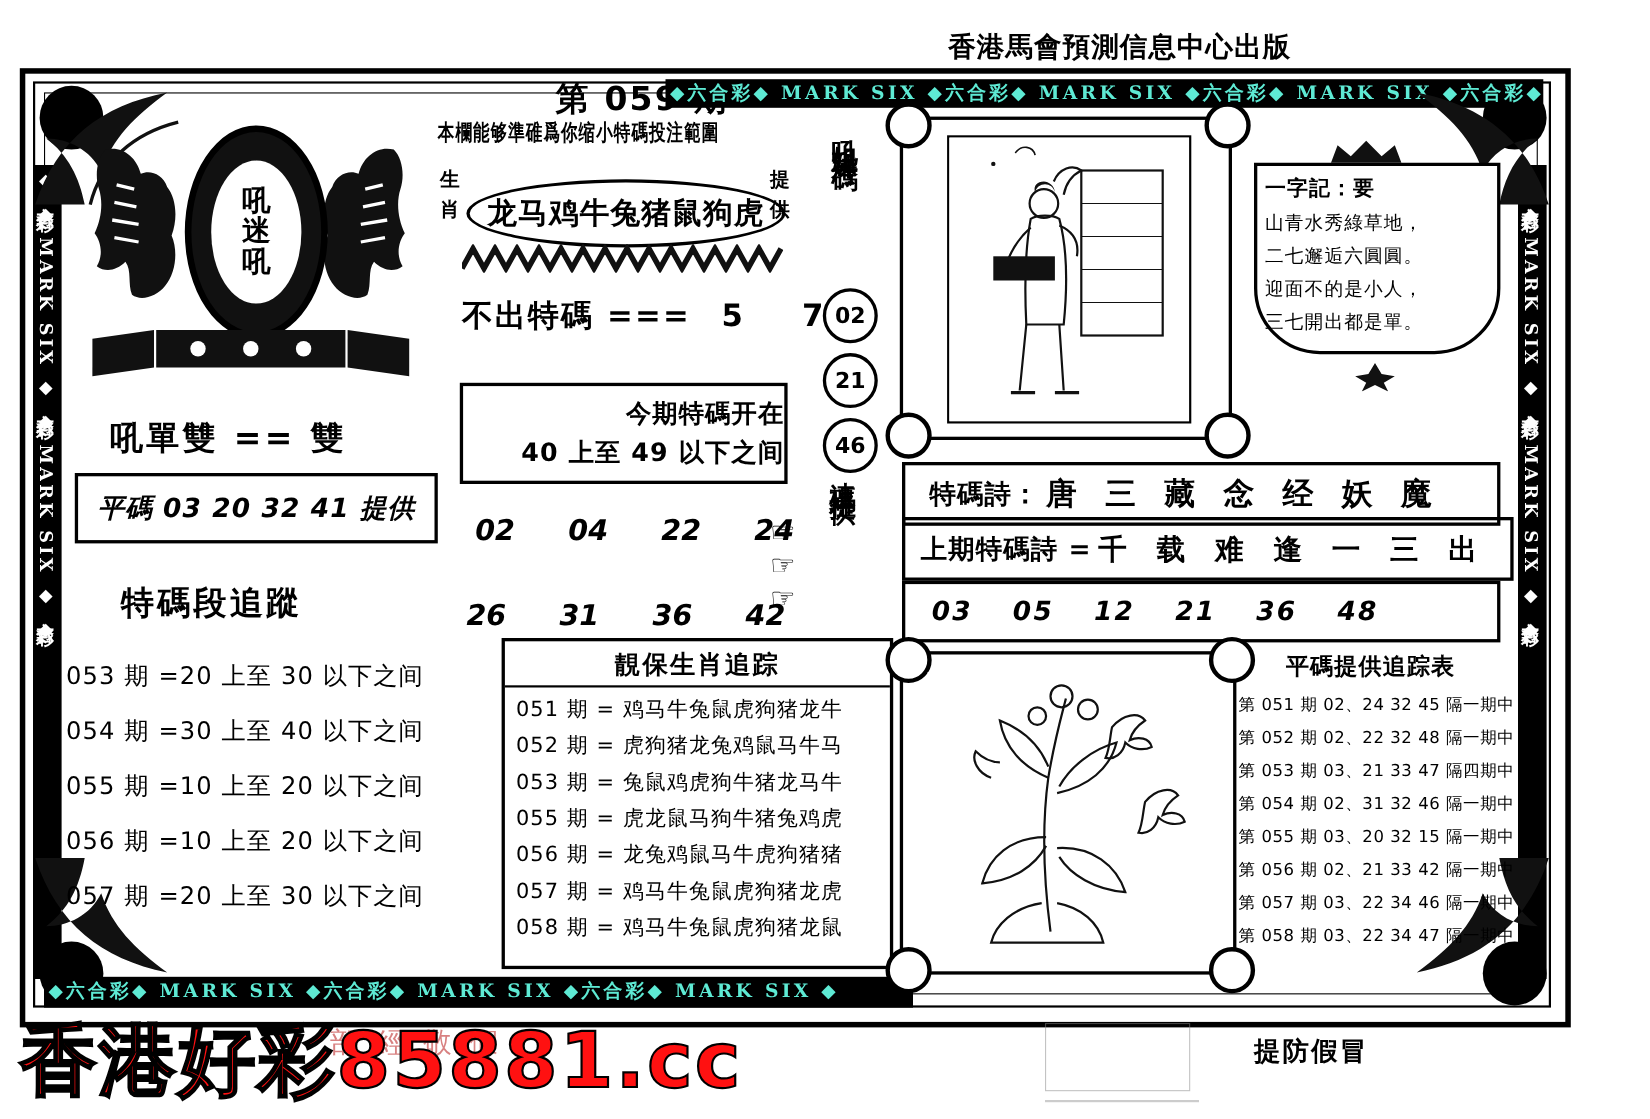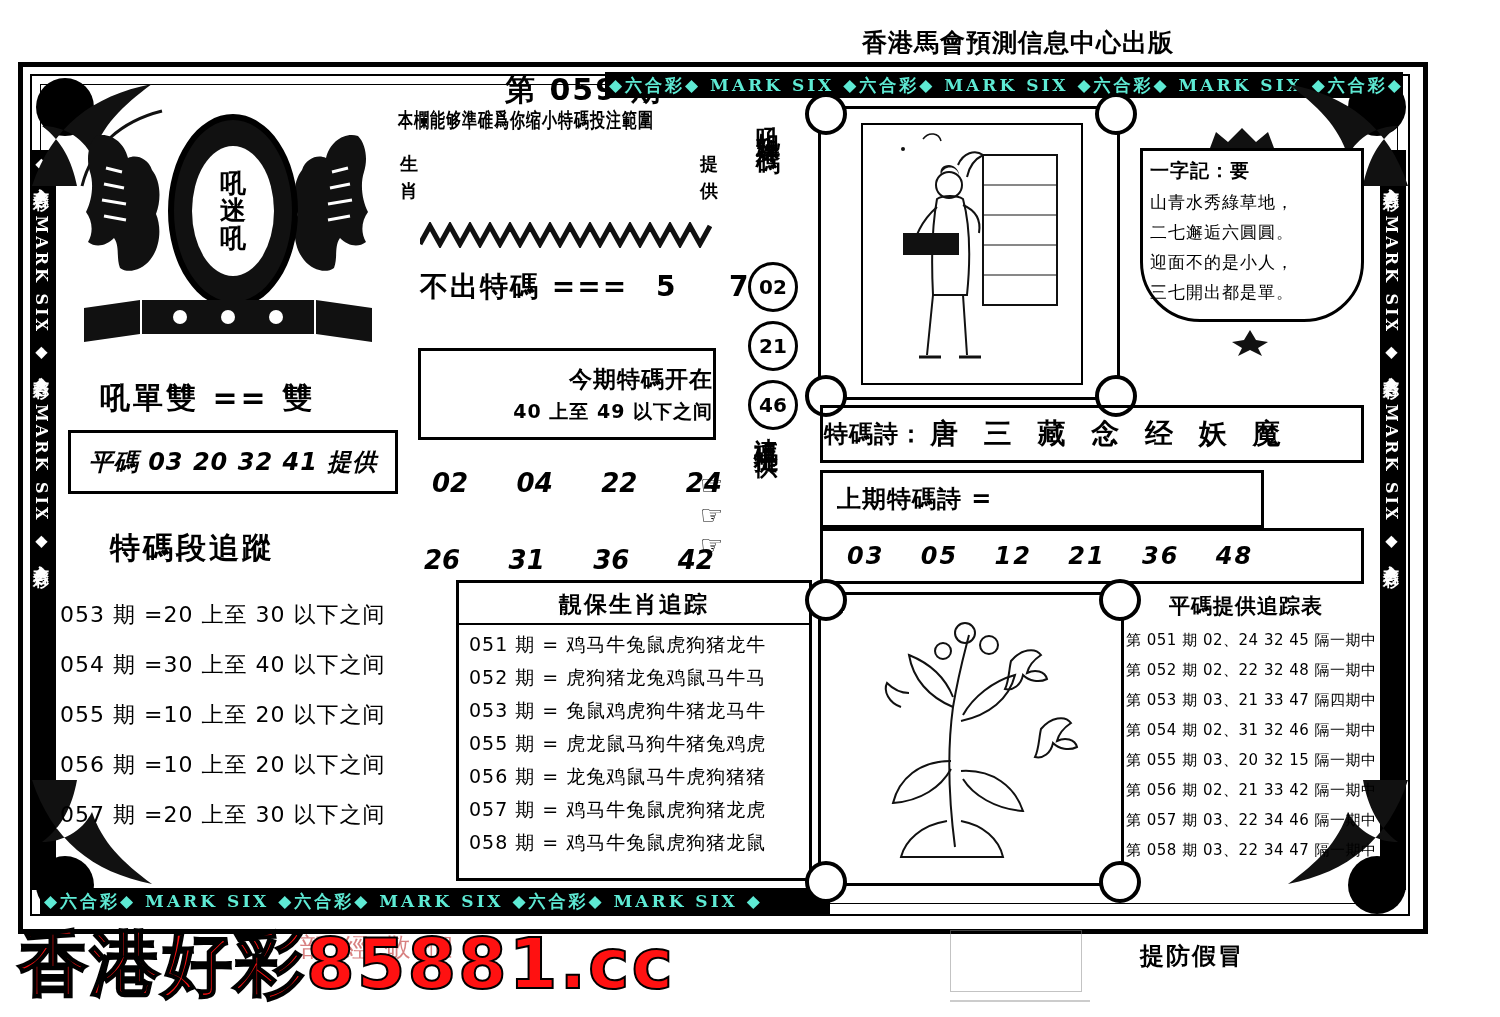--- a/index.html
+++ b/index.html
@@ -67,21 +67,21 @@
                border-radius:50%/50%;display:flex;align-items:center;justify-content:center;}
   .zodiac-oval .z{font-size:27px;font-weight:bold;letter-spacing:1px;}
   .zigzag{position:absolute;left:420px;top:222px;width:292px;height:26px;}
 
   .nochar{position:absolute;left:420px;top:268px;font-size:28px;font-weight:bold;letter-spacing:2px;}
   .nochar .nums{letter-spacing:22px;margin-left:16px;}
 
   .range-box{position:absolute;left:418px;top:348px;width:292px;height:86px;border:3px solid #000;
              display:flex;flex-direction:column;align-items:flex-end;justify-content:center;}
   .range-box .l1{font-size:23px;font-weight:bold;letter-spacing:1px;}
-  .range-box .l2{font-size:19px;font-weight:bold;letter-spacing:1px;margin-top:4px;}
+  .range-box .l2{font-size:23px;font-weight:bold;letter-spacing:1px;margin-top:4px;}
 
   .numrow{position:absolute;display:flex;width:290px;justify-content:space-between;
           font-size:26px;font-weight:bold;font-style:italic;}
   .numrow.r1{left:432px;top:468px;}
   .numrow.r2{left:424px;top:545px;}
 
   .zodiac-track{position:absolute;left:456px;top:580px;width:350px;height:295px;border:3px solid #000;background:#fff;}
   .zodiac-track .hd{text-align:center;font-size:23px;font-weight:bold;letter-spacing:2px;margin-top:6px;
                     border-bottom:2px solid #000;padding-bottom:3px;}
   .zodiac-track .zrow{font-size:19px;margin:7px 0 0 10px;white-space:nowrap;letter-spacing:1px;}
@@ -102,23 +102,23 @@
   .pnode{position:absolute;width:34px;height:34px;border:4px solid #000;border-radius:50%;background:#fff;}
 
   .shield{position:absolute;left:1140px;top:148px;width:220px;height:200px;}
   .shield .sb{position:absolute;left:0;top:0;width:218px;height:168px;border:3px solid #000;
               border-radius:0 0 60px 60px;background:#fff;}
   .shield .crown{position:absolute;left:66px;top:-22px;width:86px;height:24px;}
   .shield .lines{position:absolute;left:10px;top:10px;right:10px;font-family:"DejaVu Serif","Liberation Serif",serif;}
   .shield .lines div{font-size:17px;letter-spacing:1px;margin-bottom:7px;}
   .shield .lines div.first{font-size:19px;font-weight:bold;}
 
-  .poem-box{position:absolute;left:820px;top:405px;width:544px;height:58px;border:3px solid #000;
-            display:flex;align-items:center;padding-left:1px;box-sizing:border-box;}
-  .poem-box2{position:absolute;left:820px;top:470px;width:444px;height:58px;border:3px solid #000;
+  .poem-box{position:absolute;left:820px;top:420px;width:544px;height:58px;border:3px solid #000;
+            display:flex;align-items:center;padding-left:22px;box-sizing:border-box;}
+  .poem-box2{position:absolute;left:820px;top:470px;width:556px;height:58px;border:3px solid #000;
              display:flex;align-items:center;padding-left:14px;box-sizing:border-box;}
   .poem-box3{position:absolute;left:820px;top:528px;width:544px;height:56px;border:3px solid #000;
              display:flex;align-items:center;padding-left:14px;box-sizing:border-box;}
   .poem-lbl{font-size:24px;font-weight:bold;letter-spacing:1px;}
   .poem-val{font-size:28px;font-weight:bold;letter-spacing:8px;margin-left:6px;}
   .poem-val2{font-size:26px;font-weight:bold;letter-spacing:9px;margin-left:6px;}
   .lb-nums{font-size:24px;font-weight:bold;font-style:italic;margin-left:10px;letter-spacing:2px;}
   .lb-nums span{margin-right:26px;}
 
   .flower-panel{position:absolute;left:818px;top:592px;width:300px;height:288px;border:3px solid #000;background:#fff;}
@@ -217,20 +217,23 @@
     <div class="row">054 期 =30 上至 40 以下之间</div>
     <div class="row">055 期 =10 上至 20 以下之间</div>
     <div class="row">056 期 =10 上至 20 以下之间</div>
     <div class="row">057 期 =20 上至 30 以下之间</div>
   </div>
 
   <div class="midnote">本欄能够準碓爲你缩小特碼投注範圍</div>
   <div class="sheng">生<br>肖</div>
   <div class="ti">提<br>供</div>
 
+  <div class="zodiac-oval">
+    <div class="z">龙马鸡牛兔猪鼠狗虎</div>
+  </div>
   <svg class="zigzag" viewBox="0 0 292 26">
     <path d="M0 22 L10 4 L20 22 L30 4 L40 22 L50 4 L60 22 L70 4 L80 22 L90 4 L100 22 L110 4 L120 22 L130 4 L140 22 L150 4 L160 22 L170 4 L180 22 L190 4 L200 22 L210 4 L220 22 L230 4 L240 22 L250 4 L260 22 L270 4 L280 22 L290 4" stroke="#111" stroke-width="5" fill="none"></path>
   </svg>
 
   <div class="nochar">
     <span>不出特碼 ===</span>
     <span class="nums">5  7</span>
   </div>
 
   <div class="range-box">
@@ -314,20 +317,21 @@
       <path d="M28 4 L34 14 L46 16 L36 22 L40 30 L28 24 L16 30 L20 22 L10 16 L22 14 Z" fill="#111"></path>
     </svg>
   </div>
 
   <div class="poem-box">
     <span class="poem-lbl">特碼詩：</span>
     <span class="poem-val">唐 三 藏 念 经 妖 魔</span>
   </div>
   <div class="poem-box2">
     <span class="poem-lbl">上期特碼詩 =</span>
+    <span class="poem-val2">千 载 难 逢 一 三 出</span>
   </div>
   <div class="poem-box3">
     <span class="lb-nums">
       <span>03</span>
       <span>05</span>
       <span>12</span>
       <span>21</span>
       <span>36</span>
       <span>48</span>
     </span>

